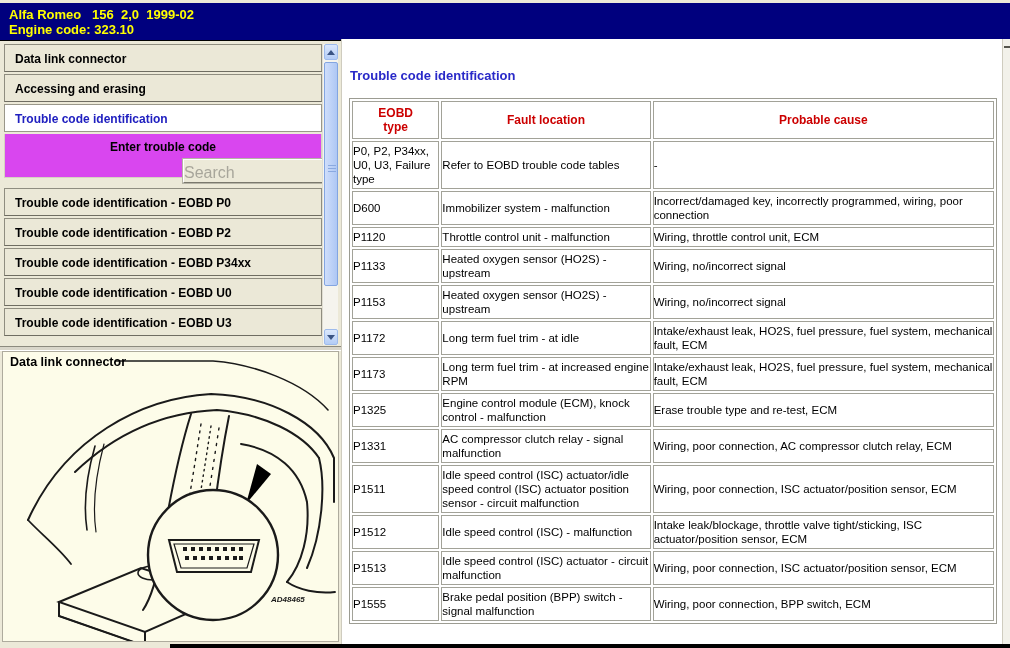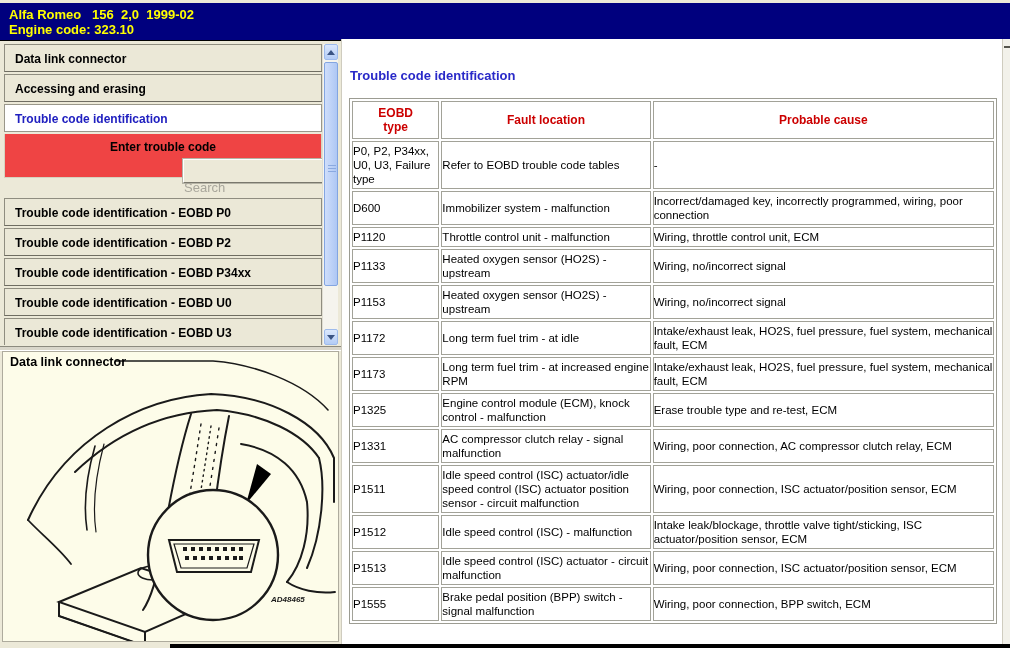--- a/index.html
+++ b/index.html
@@ -13,34 +13,34 @@
             padding:4px 0 8px 9px; line-height:15px; border-bottom:1px solid #000; }
   .topbar div { white-space:pre; }
 
   
   .sidebar { position:absolute; left:4px; top:44px; width:318px; height:301px; overflow:hidden; }
   .acc-btn { height:28px; margin-bottom:2px; background:#ebe8d7;
              border:1px solid #8f8d80; border-bottom-color:#6f6d62;
              font-weight:bold; font-size:12px; color:#000;
              padding:7px 0 0 10px; cursor:pointer; }
   .acc-btn.selected { background:#ffffff; color:#2020c0; border:1px solid #9a978a; }
-  .enter-section { height:44px; margin-bottom:20px; background:#ef4444; border:1px solid #d6d3c0; border-top:none; }
+  .enter-section { height:44px; margin-bottom:10px; background:#d946ef; border:1px solid #d6d3c0; border-top:none; }
   .enter-label { text-align:center; font-weight:bold; font-size:12px; padding-top:6px; }
   .enter-controls { position:relative; height:30px; margin-top:4px; }
   .combo { position:absolute; left:6px; top:2px; width:158px; height:22px;
            background:#fff; border:1px solid #7b7b73; display:flex; cursor:pointer; }
   .combo-value { flex:1; background:#5c87d6; color:#051255; font-weight:bold; font-size:12px;
                  padding:3px 0 0 3px; margin:1px; overflow:hidden; white-space:nowrap; }
   .combo-btn { width:18px; background:#ece9d8; border-left:1px solid #aaa;
                border-top:1px solid #fff; border-right:1px solid #6f6d62; border-bottom:1px solid #6f6d62;
                display:flex; align-items:center; justify-content:center; }
   .combo-btn::after { content:""; border-left:4px solid transparent; border-right:4px solid transparent;
                       border-top:5px solid #000; }
   .search-btn { position:absolute; left:178px; top:1px; width:140px; height:24px;
-                background:#ece9d8; color:#a8a69b; font-size:13px; text-align:left; padding-top:20px;
+                background:#ece9d8; color:#a8a69b; font-size:16px; text-align:left; padding-top:4px;
                 border-top:1px solid #fff; border-left:1px solid #fff;
                 border-right:1px solid #7a786d; border-bottom:1px solid #7a786d;
                 box-shadow:0 0 0 1px #b6b4a6; cursor:default; }
 
   
   .sb { position:absolute; left:322px; top:44px; width:16px; height:301px; background:#f5f4ee; border-left:1px solid #e0ded2; }
   .sb-btn { position:absolute; left:1px; width:14px; height:16px; border:1px solid #9ebbec; border-radius:2px;
             background:linear-gradient(#dbe8fd,#b3ccf6); display:flex; align-items:center; justify-content:center; cursor:pointer; }
   .sb-up { top:0; } .sb-down { bottom:0; }
   .sb-up::after { content:""; border-left:4px solid transparent; border-right:4px solid transparent; border-bottom:5px solid #3a5484; }

